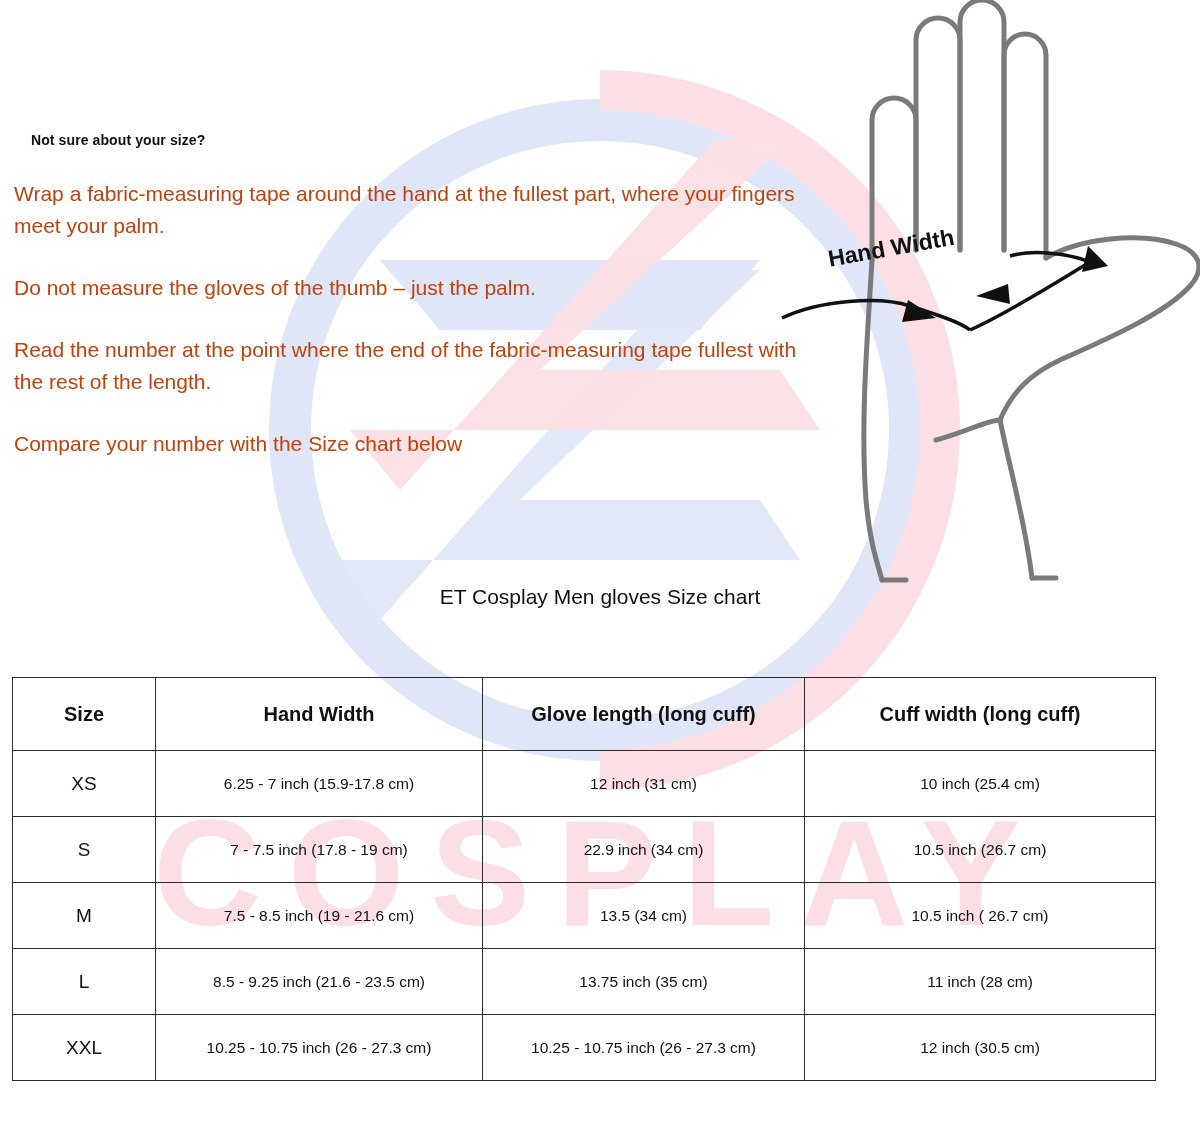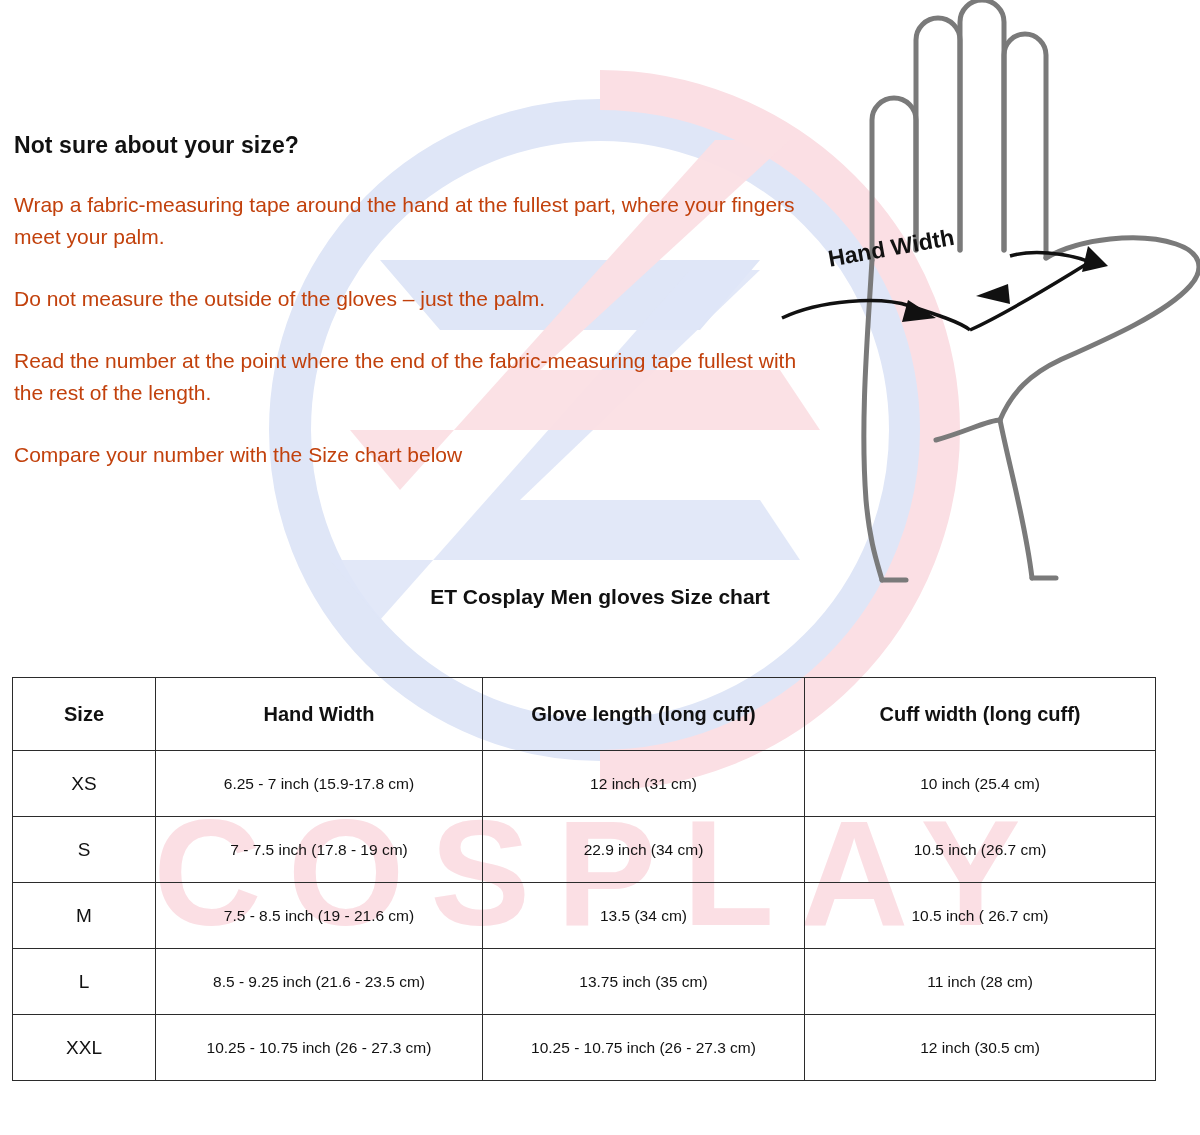--- a/index.html
+++ b/index.html
@@ -29,24 +29,24 @@
 
   
   .instructions {
     position: absolute;
     left: 14px;
     top: 132px;
     width: 800px;
     z-index: 2;
   }
   .instructions .headline {
-    font-size: 23px;
+    font-size: 14px;
     font-weight: bold;
     color: #111;
-    margin: 0 0 30px 0;
+    margin: 0 0 30px 17px;
     letter-spacing: 0.1px;
   }
   .instructions p {
     font-size: 21px;
     line-height: 32px;
     margin: 0 0 30px 0;
     color: #c2410c;
   }
   .instructions p:last-child { margin-bottom: 0; }
 
@@ -73,21 +73,21 @@
   }
 
   
   .chart-title {
     position: absolute;
     left: 0;
     top: 585px;
     width: 1200px;
     text-align: center;
     font-size: 21px;
-    font-weight: bold;
+    font-weight: normal;
     color: #111;
     z-index: 2;
   }
 
   
   .size-table-wrap {
     position: absolute;
     left: 12px;
     top: 677px;
     width: 1143px;
@@ -145,21 +145,21 @@
       <path d="M350 430 L820 430 L780 370 L540 370 L790 140 L715 140 L400 490 Z" fill="#fbdfe4" opacity="0.95"></path>
 
       <text x="600" y="925" text-anchor="middle" font-family="Liberation Sans, sans-serif" font-size="150" font-weight="bold" fill="#fbdfe4" letter-spacing="26">COSPLAY</text>
     </g>
   </svg>
 </div>
 
 <div class="instructions">
   <div class="headline">Not sure about your size?</div>
   <p>Wrap a fabric-measuring tape around the hand at the fullest part, where your fingers meet your palm.</p>
-  <p>Do not measure the outside of the gloves – just the palm.</p>
+  <p>Do not measure the gloves of the thumb – just the palm.</p>
   <p>Read the number at the point where the end of the fabric-measuring tape fullest with the rest of the length.</p>
   <p>Compare your number with the  Size chart below</p>
 </div>
 
 <div class="hand-illustration">
   <svg width="440" height="600" viewBox="0 0 440 600" xmlns="http://www.w3.org/2000/svg">
     <g fill="none" stroke="#7a7a7a" stroke-width="5" stroke-linecap="round" stroke-linejoin="round">
 
       <path d="M112 260 L112 120 A22 22 0 0 1 156 120 L156 250"></path>
 

